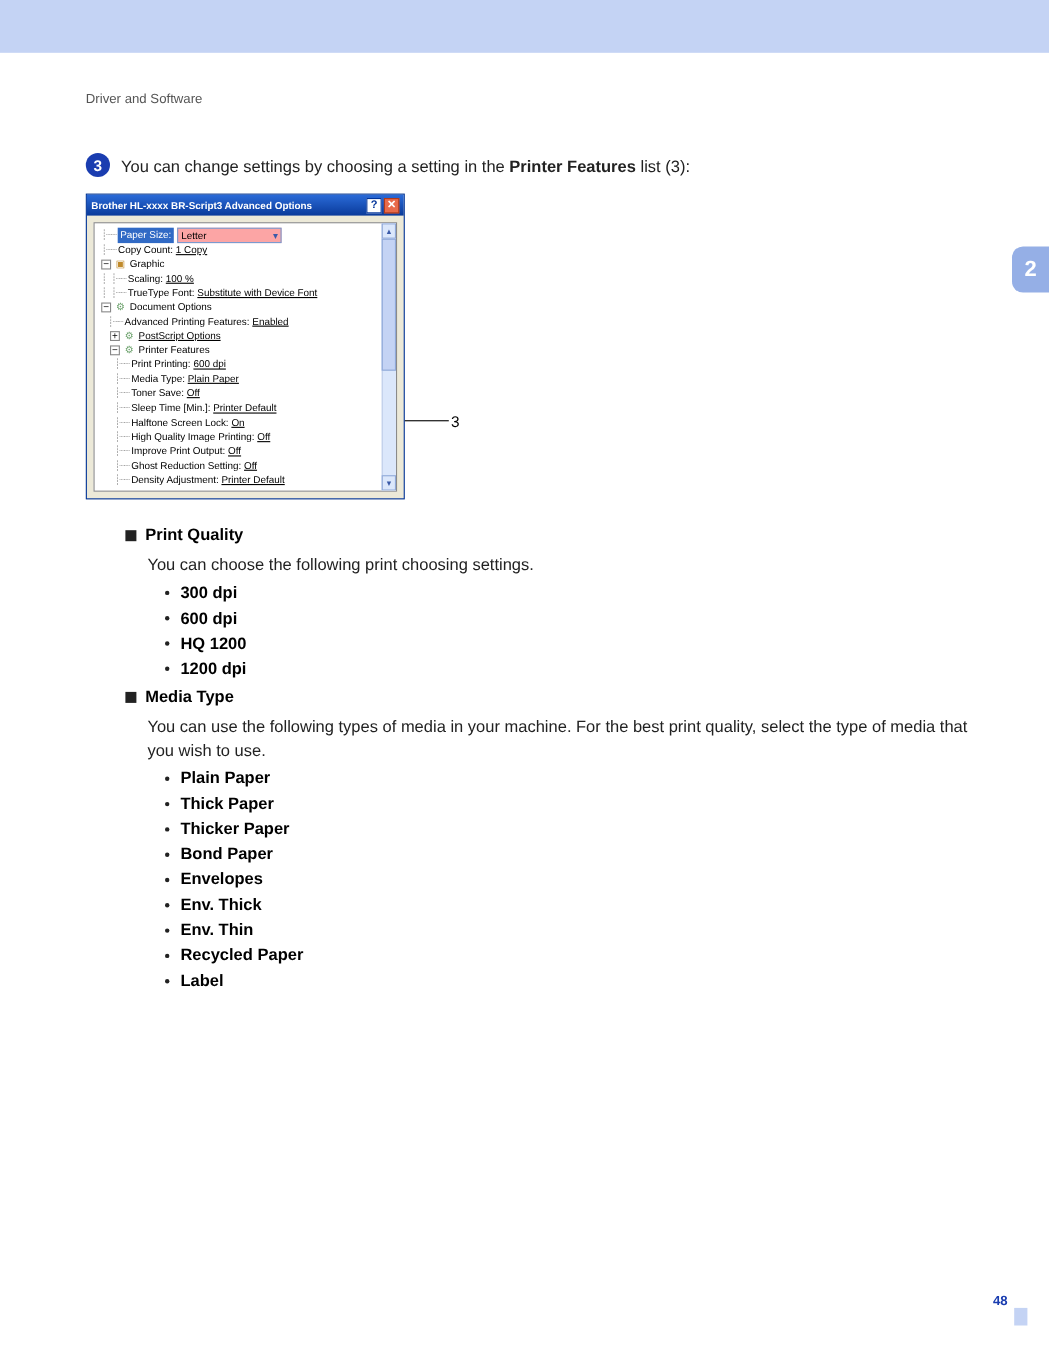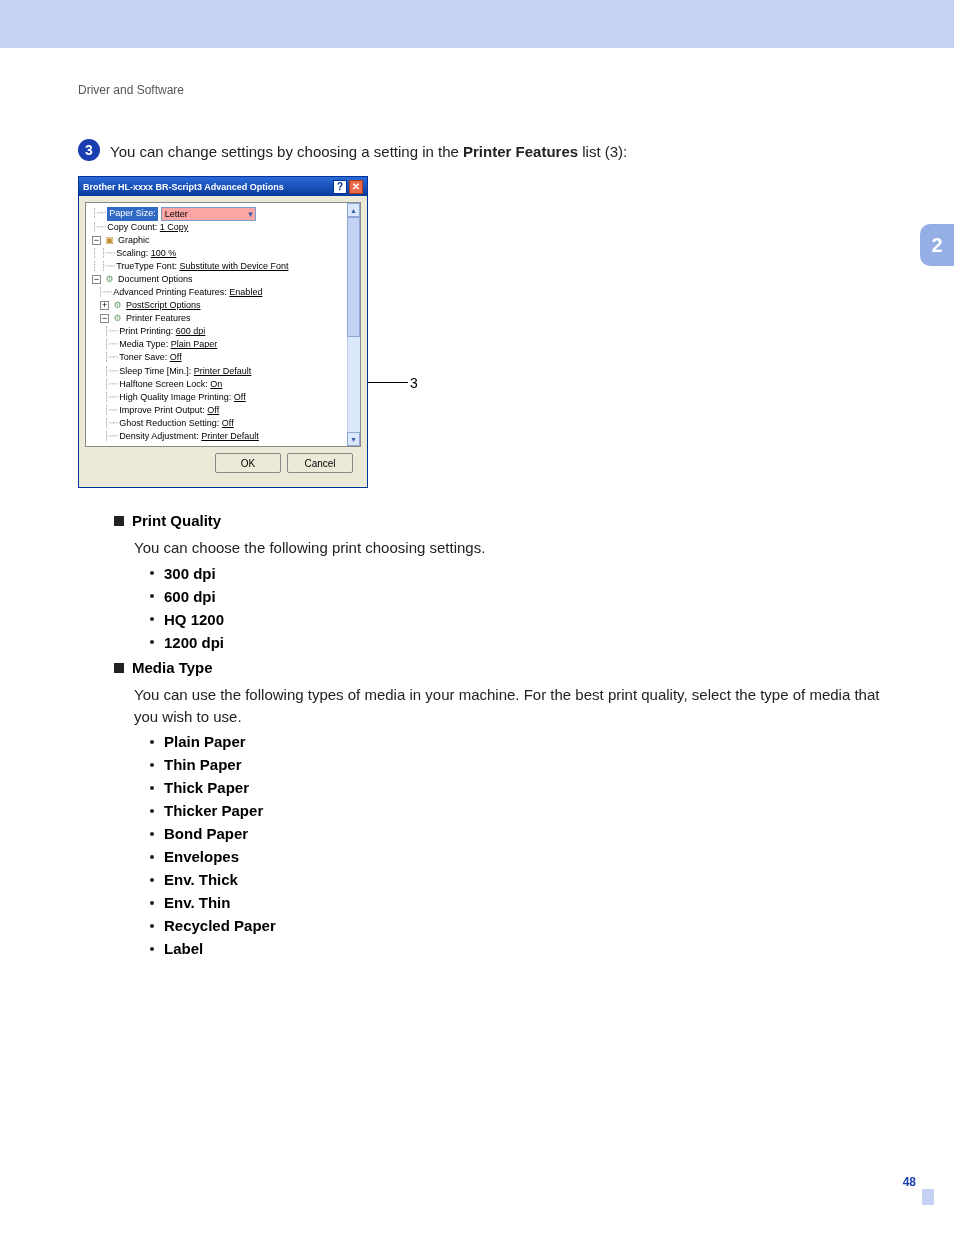--- a/index.html
+++ b/index.html
@@ -171,24 +171,20 @@
             <div class="tree-row"><span class="dots">&nbsp;&nbsp;&nbsp;&nbsp;&nbsp;&nbsp;&nbsp;&nbsp;┊┈┈</span><span>Improve Print Output:</span>&nbsp;<span class="val">Off</span></div>
             <div class="tree-row"><span class="dots">&nbsp;&nbsp;&nbsp;&nbsp;&nbsp;&nbsp;&nbsp;&nbsp;┊┈┈</span><span>Ghost Reduction Setting:</span>&nbsp;<span class="val">Off</span></div>
             <div class="tree-row"><span class="dots">&nbsp;&nbsp;&nbsp;&nbsp;&nbsp;&nbsp;&nbsp;&nbsp;┊┈┈</span><span>Density Adjustment:</span>&nbsp;<span class="val">Printer Default</span></div>
           </div>
           <div class="scroll-track">
             <div class="scroll-btn up">▴</div>
             <div class="scroll-thumb"></div>
             <div class="scroll-btn dn">▾</div>
           </div>
         </div>
-        <div class="btn-row">
-          <div class="win-btn">OK</div>
-          <div class="win-btn">Cancel</div>
-        </div>
       </div>
     </div>
     <div class="callout-line"></div>
     <div class="callout-num">3</div>
   </div>
 
   <div class="section">
     <div class="blk">
         <div class="sq"></div>
         <div class="blk-title">Print Quality</div>
@@ -220,24 +216,20 @@
         <div class="blk-title">Media Type</div>
       </div>
     <div class="para">You can use the following types of media in your machine. For the best print quality, select the type of media that you wish to use.</div>
     <div class="bullet-list">
       <div class="bullet">
           <div class="dot"></div>
           <span>Plain Paper</span>
         </div>
       <div class="bullet">
           <div class="dot"></div>
-          <span>Thin Paper</span>
-        </div>
-      <div class="bullet">
-          <div class="dot"></div>
           <span>Thick Paper</span>
         </div>
       <div class="bullet">
           <div class="dot"></div>
           <span>Thicker Paper</span>
         </div>
       <div class="bullet">
           <div class="dot"></div>
           <span>Bond Paper</span>
         </div>

